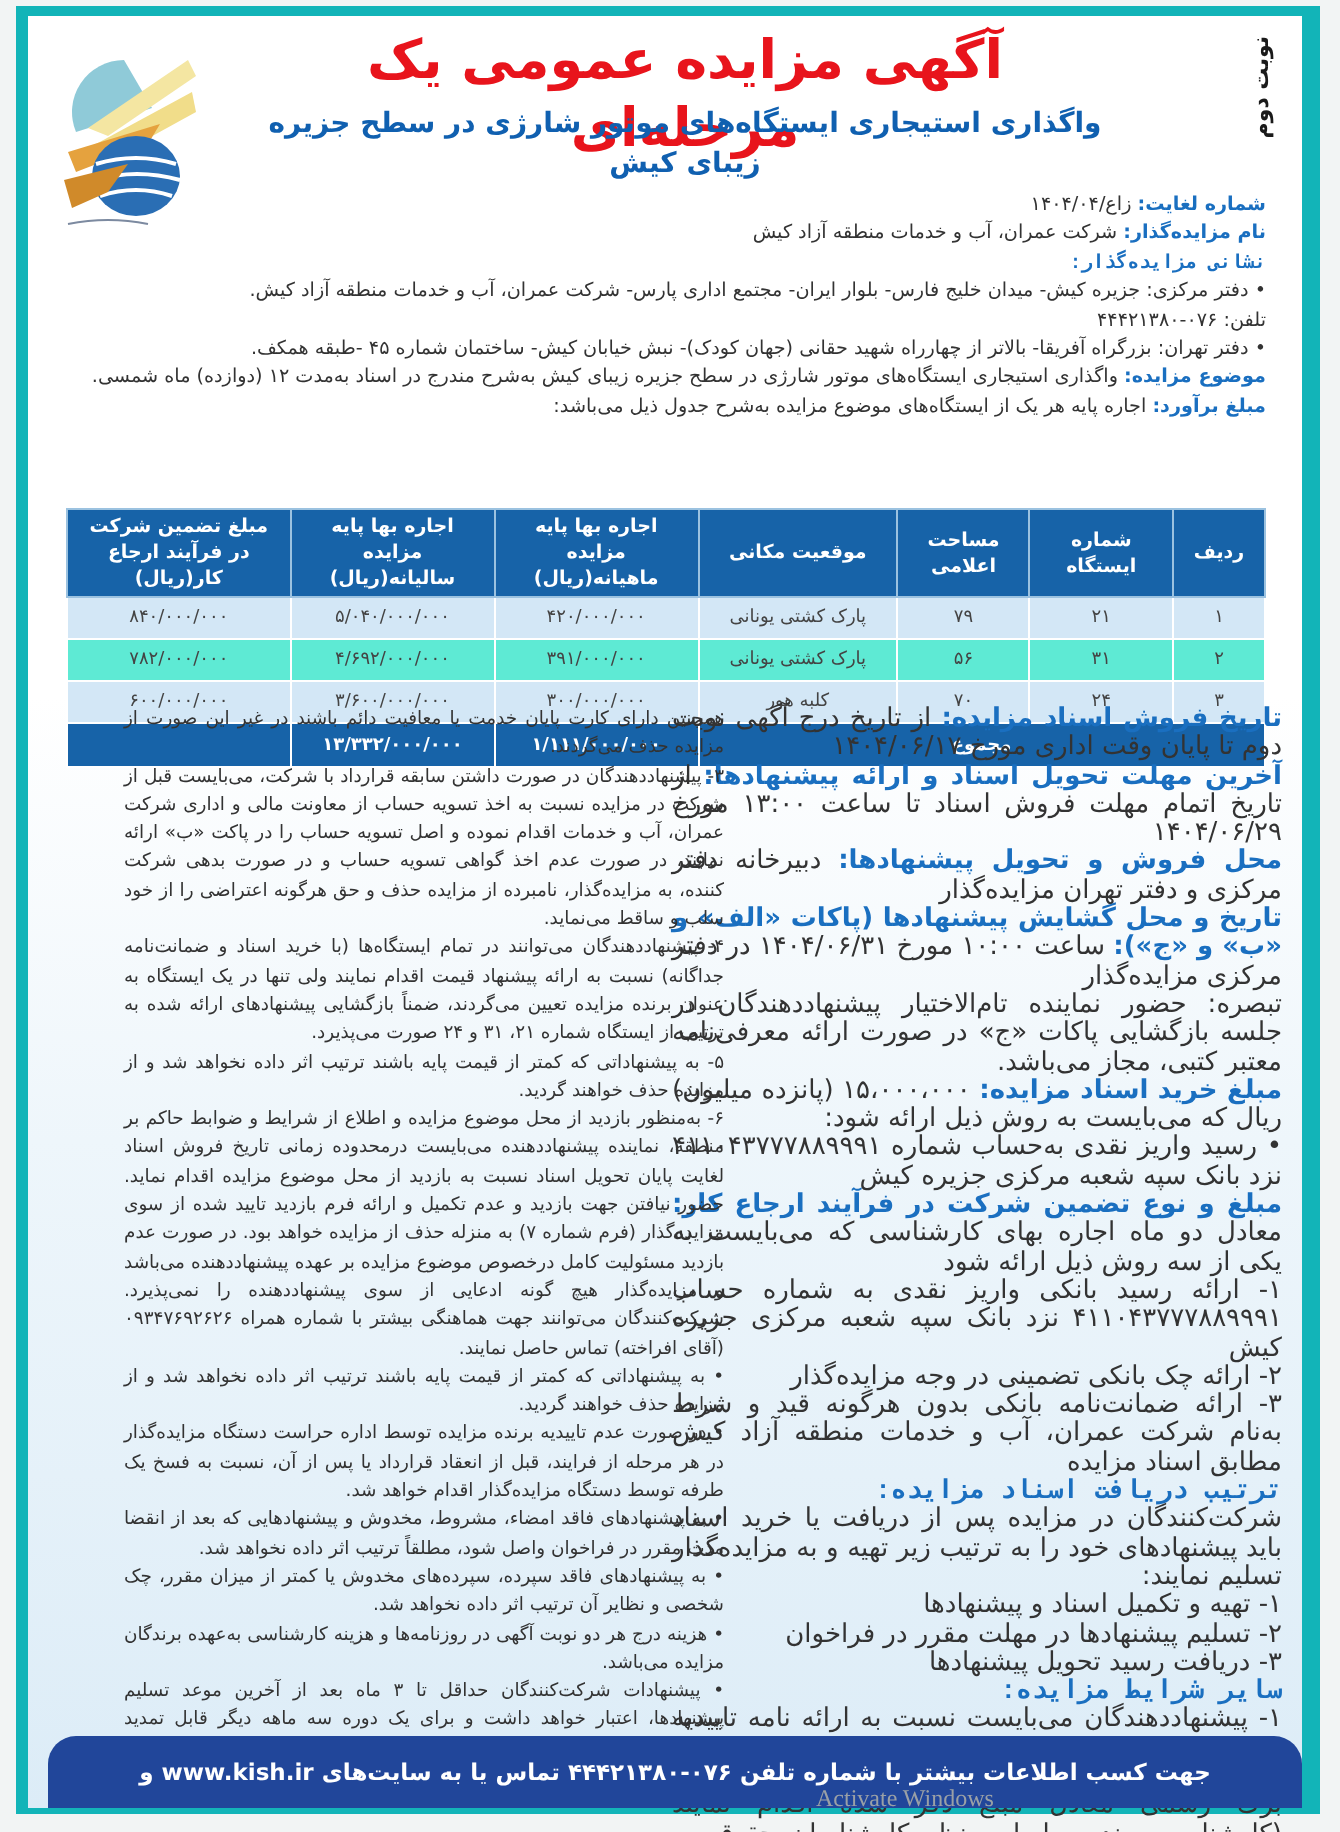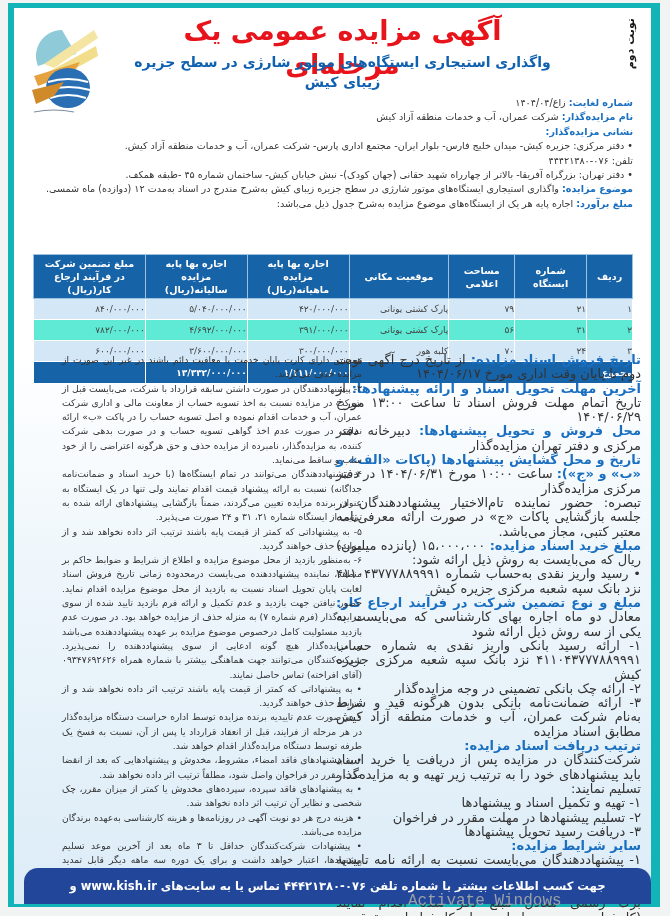--- a/index.html
+++ b/index.html
@@ -30,50 +30,50 @@
   }
   .subtitle {
     position: absolute; right: 90px; left: 110px; top: 44px; text-align: center;
     color: #1060b0; font-weight: bold; font-size: 14px; line-height: 20px;
   }
   .info {
     position: absolute; right: 18px; left: 18px; top: 88px;
     font-size: 9.6px; line-height: 14.4px; color: #333;
   }
   .lbl { color: #1a6fc0; font-weight: bold; }
-  .lbl-b { color: #1a6fc0; font-weight: bold; display: block; }
+  .lbl-b { color: #1a6fc0; font-weight: bold; display: block; font-family: Liberation Mono, monospace; }
   .info .ln { display: block; }
   table.stations {
     position: absolute; right: 18px; top: 246px; width: 600px;
     border-collapse: collapse; direction: rtl; font-size: 9px;
   }
   table.stations th {
     background: #1763a8; color: #fff; font-weight: bold; font-size: 9.5px;
     border: 1px solid #9bc2e0; height: 40px; padding: 2px 4px; line-height: 13px;
   }
   table.stations td {
-    border: 1px solid #ffffff; height: 21px; color: #444;
+    border: 1px solid #ffffff; height: 21px; text-align: center; color: #444;
     background: #d3e7f6;
   }
   table.stations tr.alt td { background: #5eead4; }
   table.stations tr.sum td {
     background: #1763a8; color: #fff; font-weight: bold; height: 22px;
   }
   .col-r { position: absolute; right: 10px; width: 305px; top: 345px; font-size: 13px; line-height: 14.3px; color: #333; text-align: justify; }
   .col-l { position: absolute; left: 8px; width: 300px; top: 345px; font-size: 9.2px; line-height: 14.3px; color: #333; text-align: justify; margin-left: 40px; }
   .p { display: block; }
   .footer {
     position: absolute; left: 10px; right: 0; bottom: 0; height: 36px;
     background: #21469a; border-top-left-radius: 14px; border-top-right-radius: 14px;
     color: #fff; font-weight: bold; font-size: 11.5px; line-height: 36px; text-align: center;
     direction: rtl;
   }
   .watermark-win {
-    position: absolute; left: 408px; top: 892px; font-size: 16px; color: #9aa0a6;
-    font-family: Liberation Mono, monospace; direction: ltr;
+    position: absolute; left: 408px; top: 892px; font-size: 12px; color: #9aa0a6;
+    font-family: Liberation Serif, serif; direction: ltr;
   }
 </style>
 </head>
 <body>
 
 <div class="frame"></div>
 <div class="paper">
   <div class="paper-bg"></div>
 
   <div class="round-badge">نوبت دوم</div>

